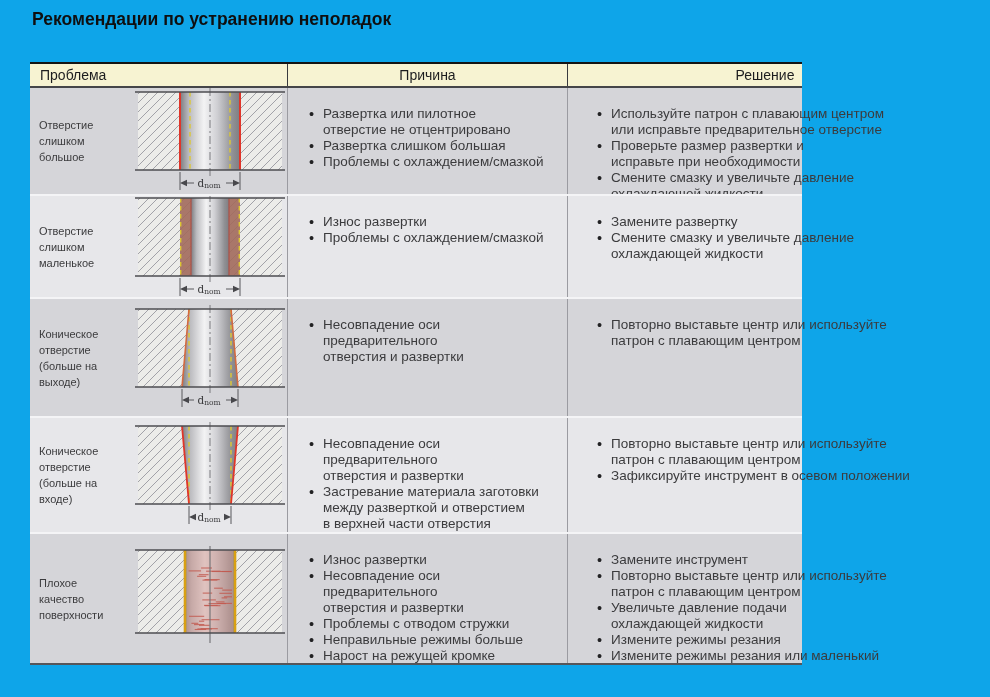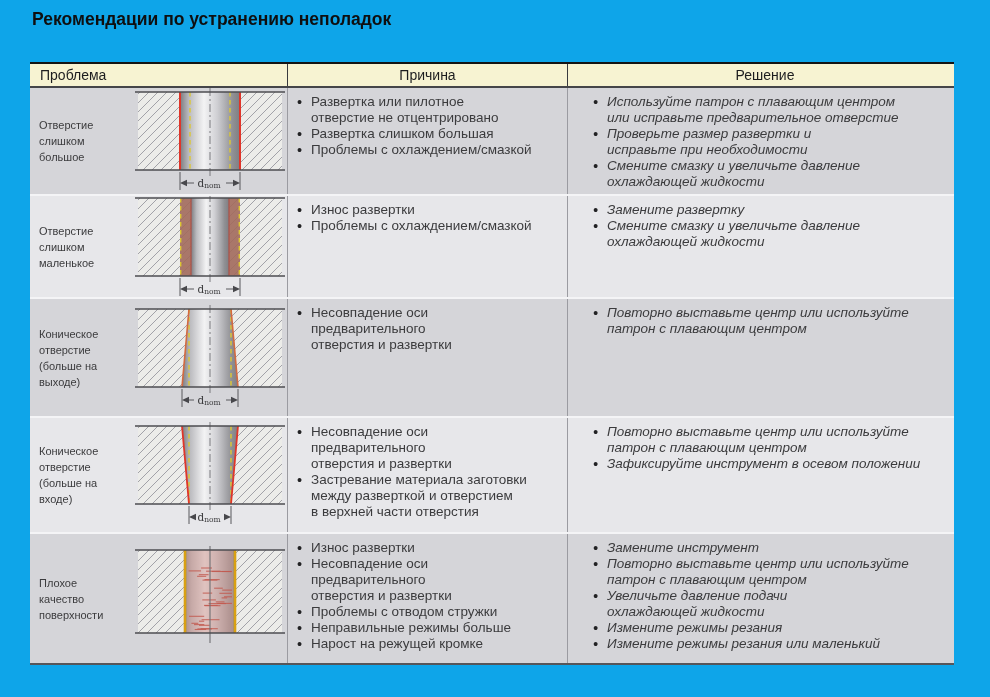--- a/index.html
+++ b/index.html
@@ -1,37 +1,37 @@
 <!DOCTYPE html>
 <html><head>
 <meta charset="utf-8">
 <style>
   html,body{margin:0;padding:0;background:#ffffff;}
   .page{position:relative;width:990px;height:697px;background:#0ea5e9;overflow:hidden;
         font-family:"Liberation Sans",sans-serif;}
   .title{position:absolute;left:32px;top:9px;font-size:17.5px;font-weight:bold;color:#0f0f10;}
-  .table{position:absolute;left:30px;top:62px;width:924px;border-top:2px solid #141414;
+  .table{position:absolute;left:30px;top:62px;width:772px;border-top:2px solid #141414;
          border-bottom:2px solid #56565a;}
   .thead{display:grid;grid-template-columns:257px 280px 395px;background:#f7f3d2;
          border-bottom:2px solid #454549;height:22px;}
   .th{font-size:14px;color:#1d1d1f;display:flex;align-items:center;}
   .th-problem{padding-left:10px;}
   .th-cause,.th-solution{justify-content:center;border-left:1px solid #3a3a3e;}
   .row{display:grid;grid-template-columns:257px 280px 395px;box-sizing:border-box;}
   .row + .row{border-top:2px solid #f4f4f6;}
   .shade-a{background:#d5d5d9;}
   .shade-b{background:#e7e7ea;}
   .cell{box-sizing:border-box;overflow:hidden;}
   .causes-cell,.solutions-cell{border-left:1px solid #9b9ba1;padding:6px 2px 2px 8px;}
-  .solutions-cell{padding-left:24px;font-style:italic;}
+  .solutions-cell{padding-left:16px;}
   .problem-cell{display:flex;align-items:center;}
   .problem-label{width:102px;padding-left:9px;box-sizing:border-box;font-size:11px;
                  line-height:16px;color:#3b3b3d;white-space:pre-line;}
   .ill{flex:1;display:flex;justify-content:center;align-items:flex-start;}
-  ul.bullets{list-style:none;margin:0;padding:0;}
+  ul.bullets{list-style:none;margin:12px;padding:0;}
   .bullets li{position:relative;padding-left:15px;font-size:13.5px;line-height:16px;
               color:#3b3b3d;white-space:pre-line;}
   .bullets li::before{content:"\2022";position:absolute;left:1px;top:-0.5px;color:#222224;
                       font-size:14.5px;line-height:16px;}
 </style>
 </head>
 <body>
 
 <div class="page">
   <div class="title">Рекомендации по устранению неполадок</div>

